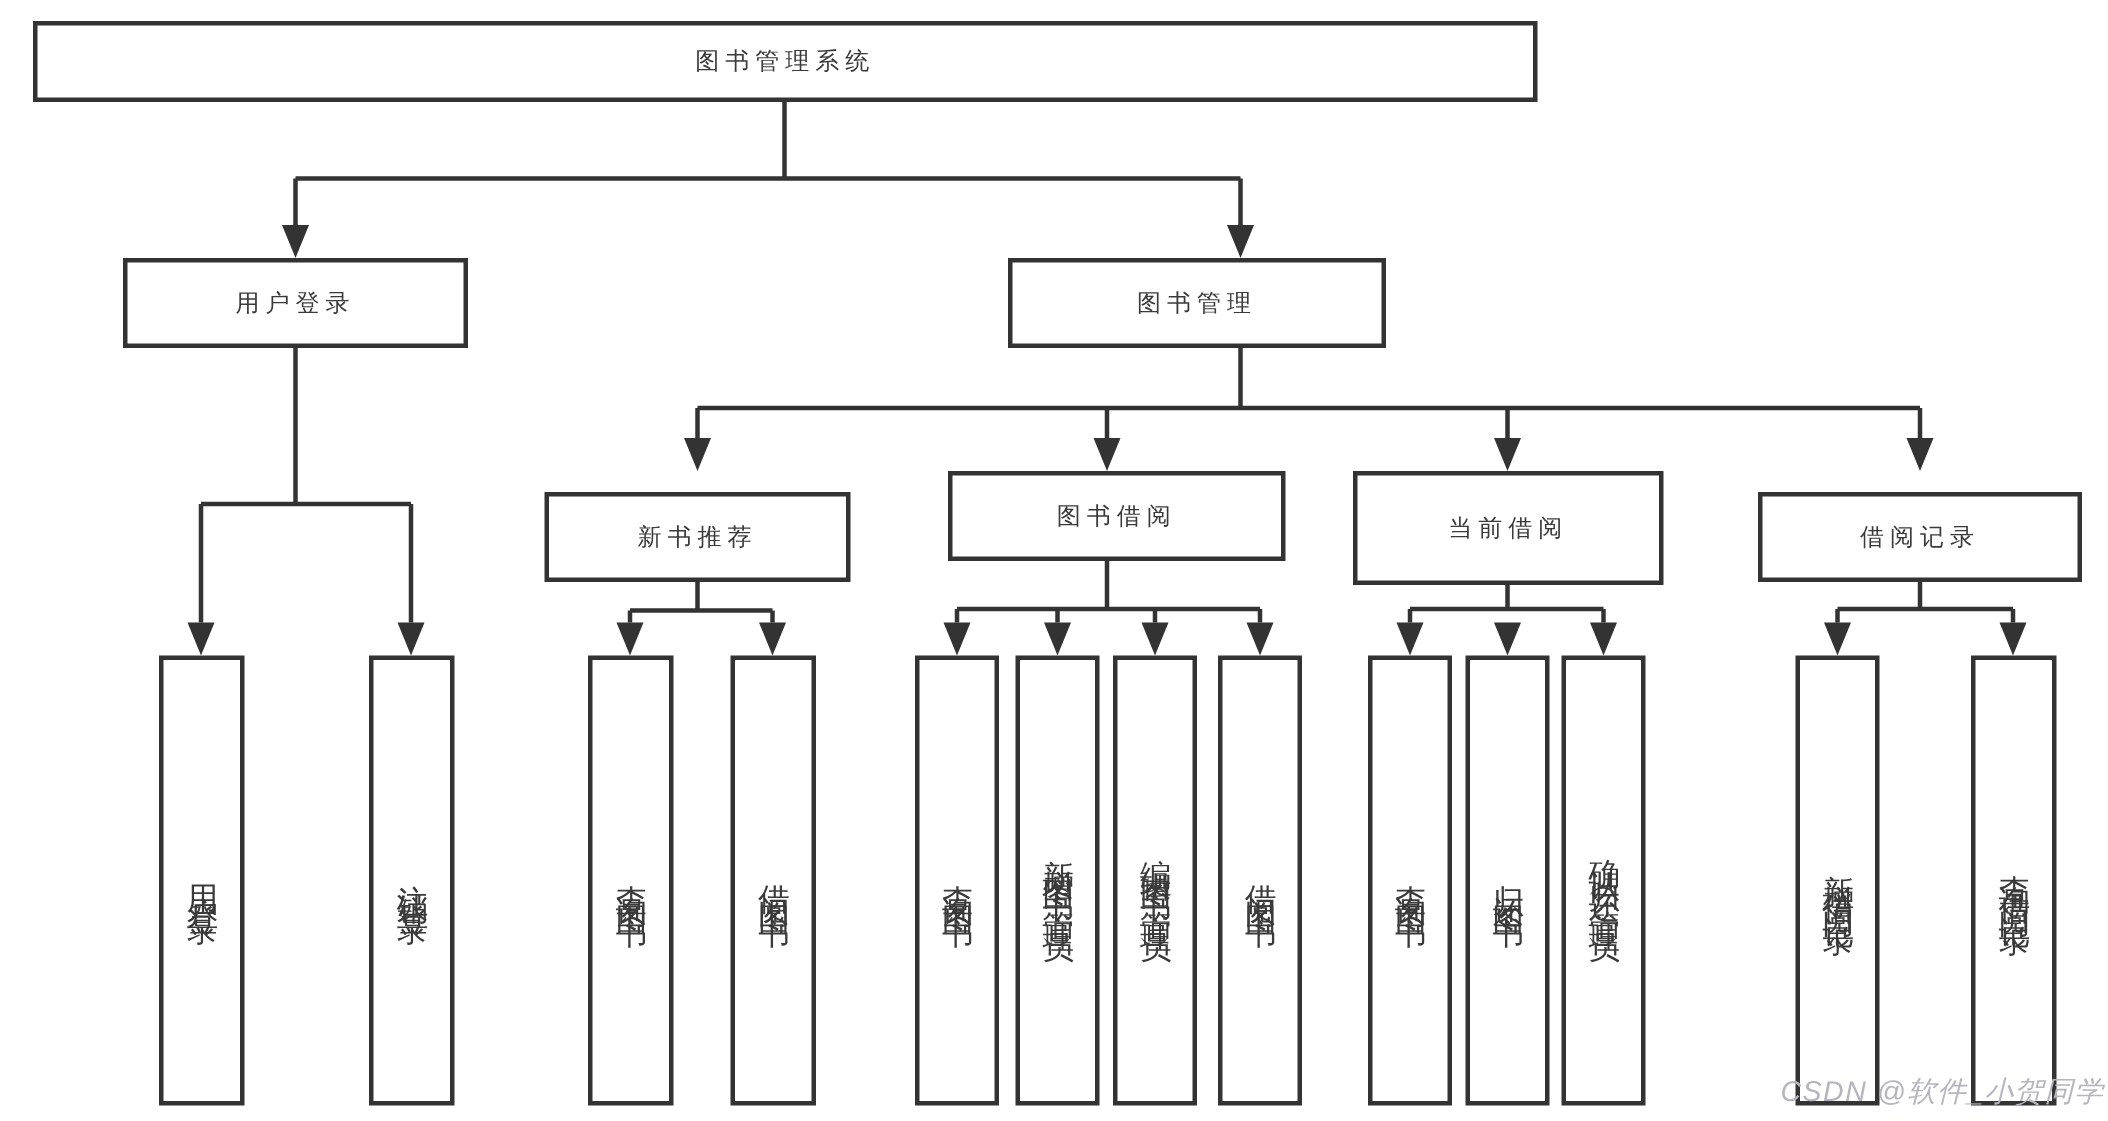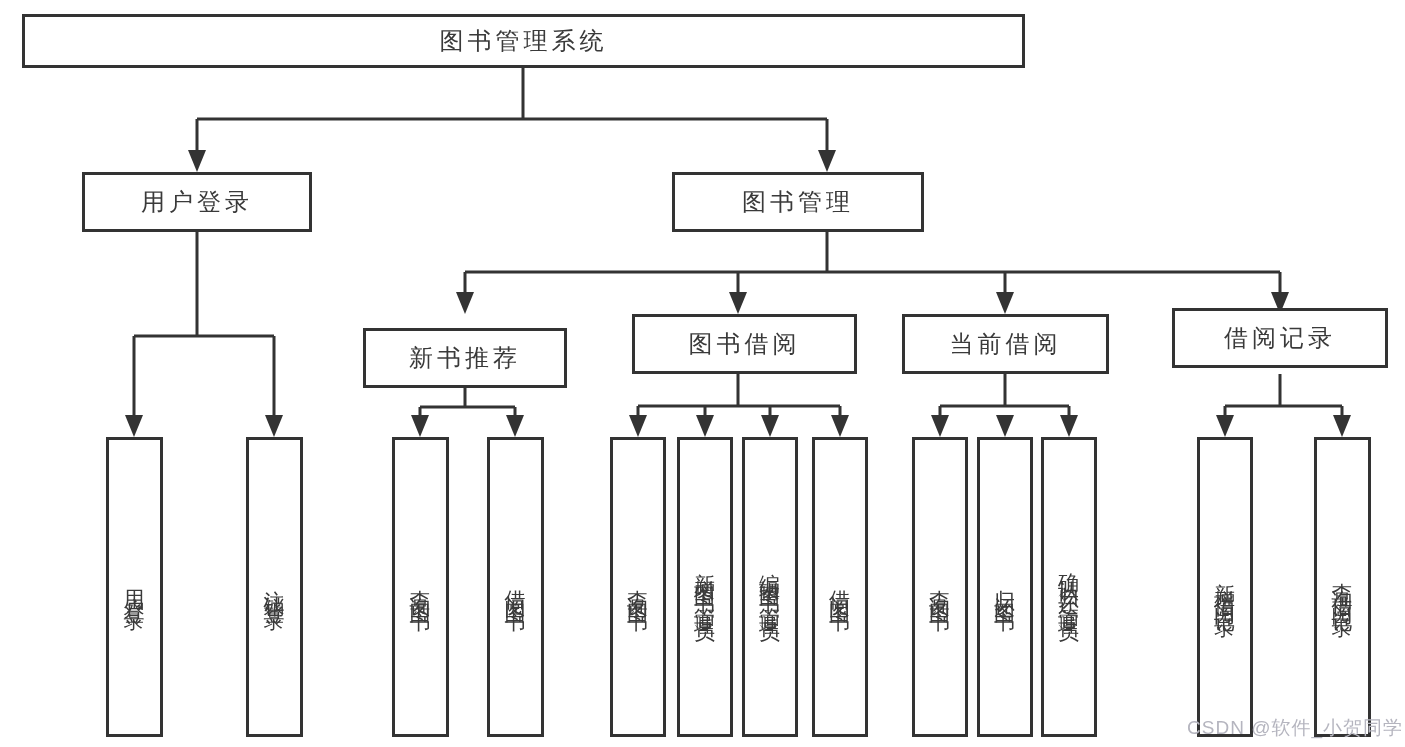--- a/index.html
+++ b/index.html
@@ -5,28 +5,28 @@
   html,body{margin:0;padding:0;background:#fff;}
   #stage{
     position:relative;width:1405px;height:747px;background:#fff;overflow:hidden;
     font-family:"Liberation Sans",sans-serif;
   }
   #wires{position:absolute;left:0;top:0;width:1405px;height:747px;}
   .box{
     position:absolute;box-sizing:border-box;border:3px solid #333;background:#fff;
     display:flex;align-items:center;justify-content:center;color:#3a3a3a;
   }
-  .box.h span{font-size:24px;letter-spacing:4px;white-space:nowrap;}
+  .box.h span{font-size:16px;letter-spacing:4px;white-space:nowrap;}
   .box.v span{
     writing-mode:vertical-rl;text-orientation:mixed;
     font-size:21px;letter-spacing:7px;line-height:1;white-space:nowrap;
   }
   .watermark{
     position:absolute;right:2px;bottom:6px;color:#b5b5bf;font-size:19px;
-    letter-spacing:1px;white-space:nowrap;
+    letter-spacing:1px;white-space:nowrap;font-style:italic;
   }
 </style>
 </head>
 <body>
 
 <div id="stage">
 
   <svg id="wires" viewBox="0 0 1405 747" xmlns="http://www.w3.org/2000/svg">
     <g stroke="#333" stroke-width="3" fill="none">
       <path d="M523,68 V119 M197,119 H827 M197,119 V150 M827,119 V150"></path>
@@ -70,24 +70,24 @@
   <div class="box h" style="left:672px;top:172px;width:252px;height:60px">
     <span>图书管理</span>
   </div>
 
   <div class="box h" style="left:363px;top:328px;width:204px;height:60px">
     <span>新书推荐</span>
   </div>
   <div class="box h" style="left:632px;top:314px;width:225px;height:60px">
     <span>图书借阅</span>
   </div>
-  <div class="box h" style="left:902px;top:314px;width:207px;height:60px">
+  <div class="box h" style="left:902px;top:314px;width:207px;height:76px">
     <span>当前借阅</span>
   </div>
-  <div class="box h" style="left:1172px;top:308px;width:216px;height:60px">
+  <div class="box h" style="left:1172px;top:328px;width:216px;height:60px">
     <span>借阅记录</span>
   </div>
 
   <div class="box v" style="left:106px;top:437px;width:57px;height:300px">
     <span>用户登录</span>
   </div>
   <div class="box v" style="left:246px;top:437px;width:57px;height:300px">
     <span>注销登录</span>
   </div>
 

